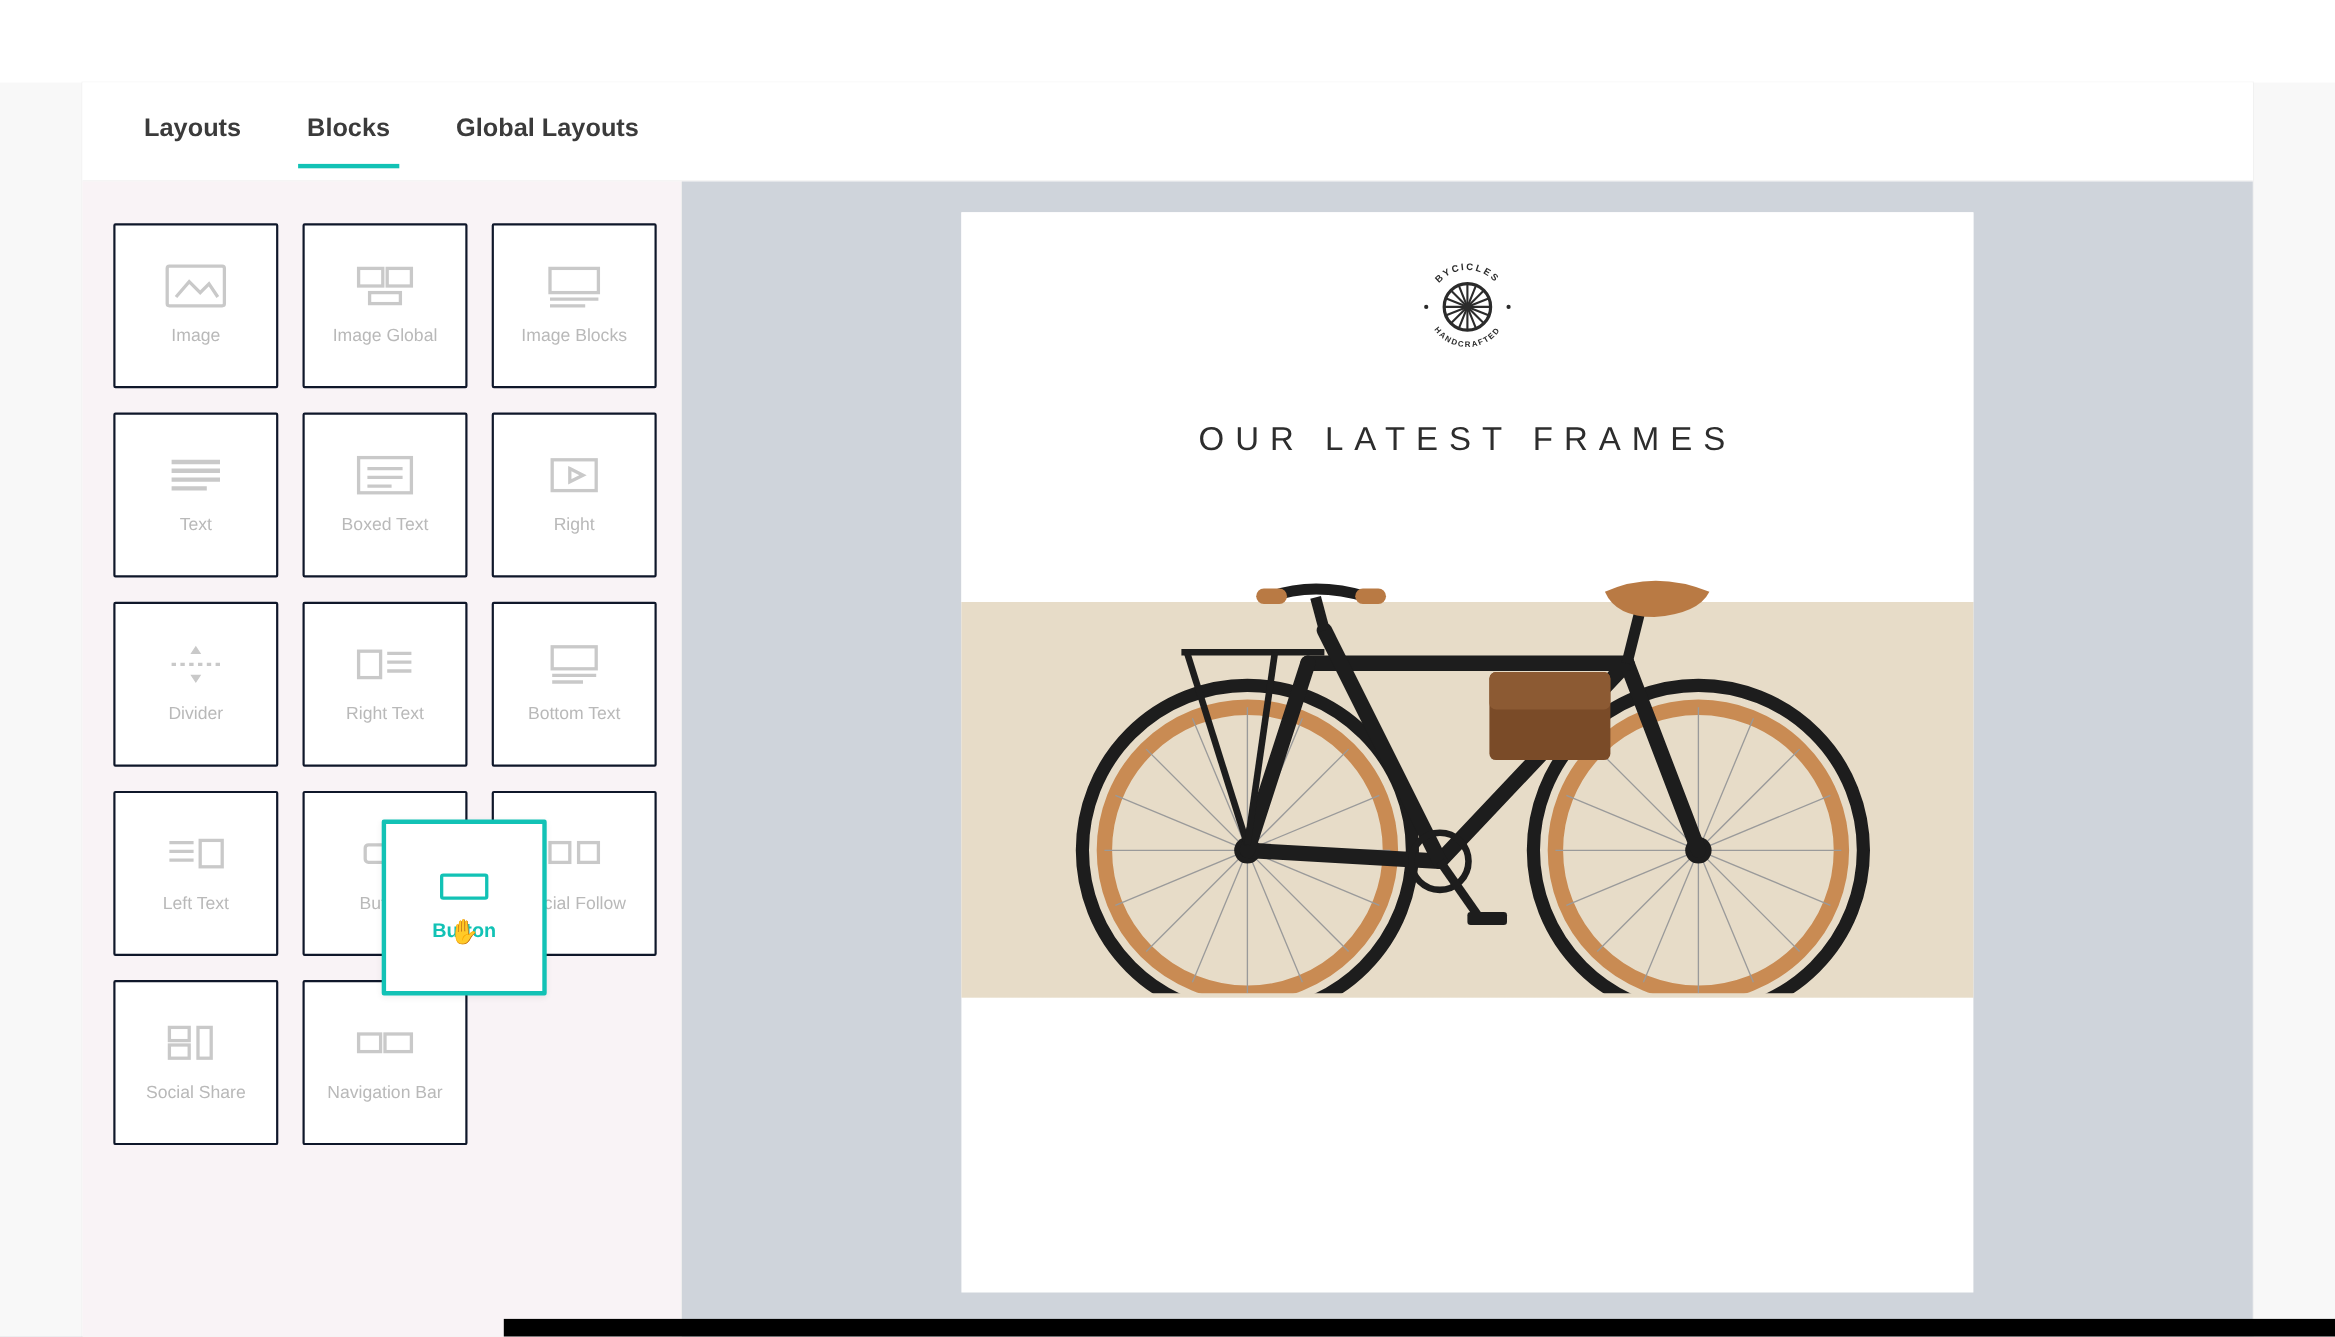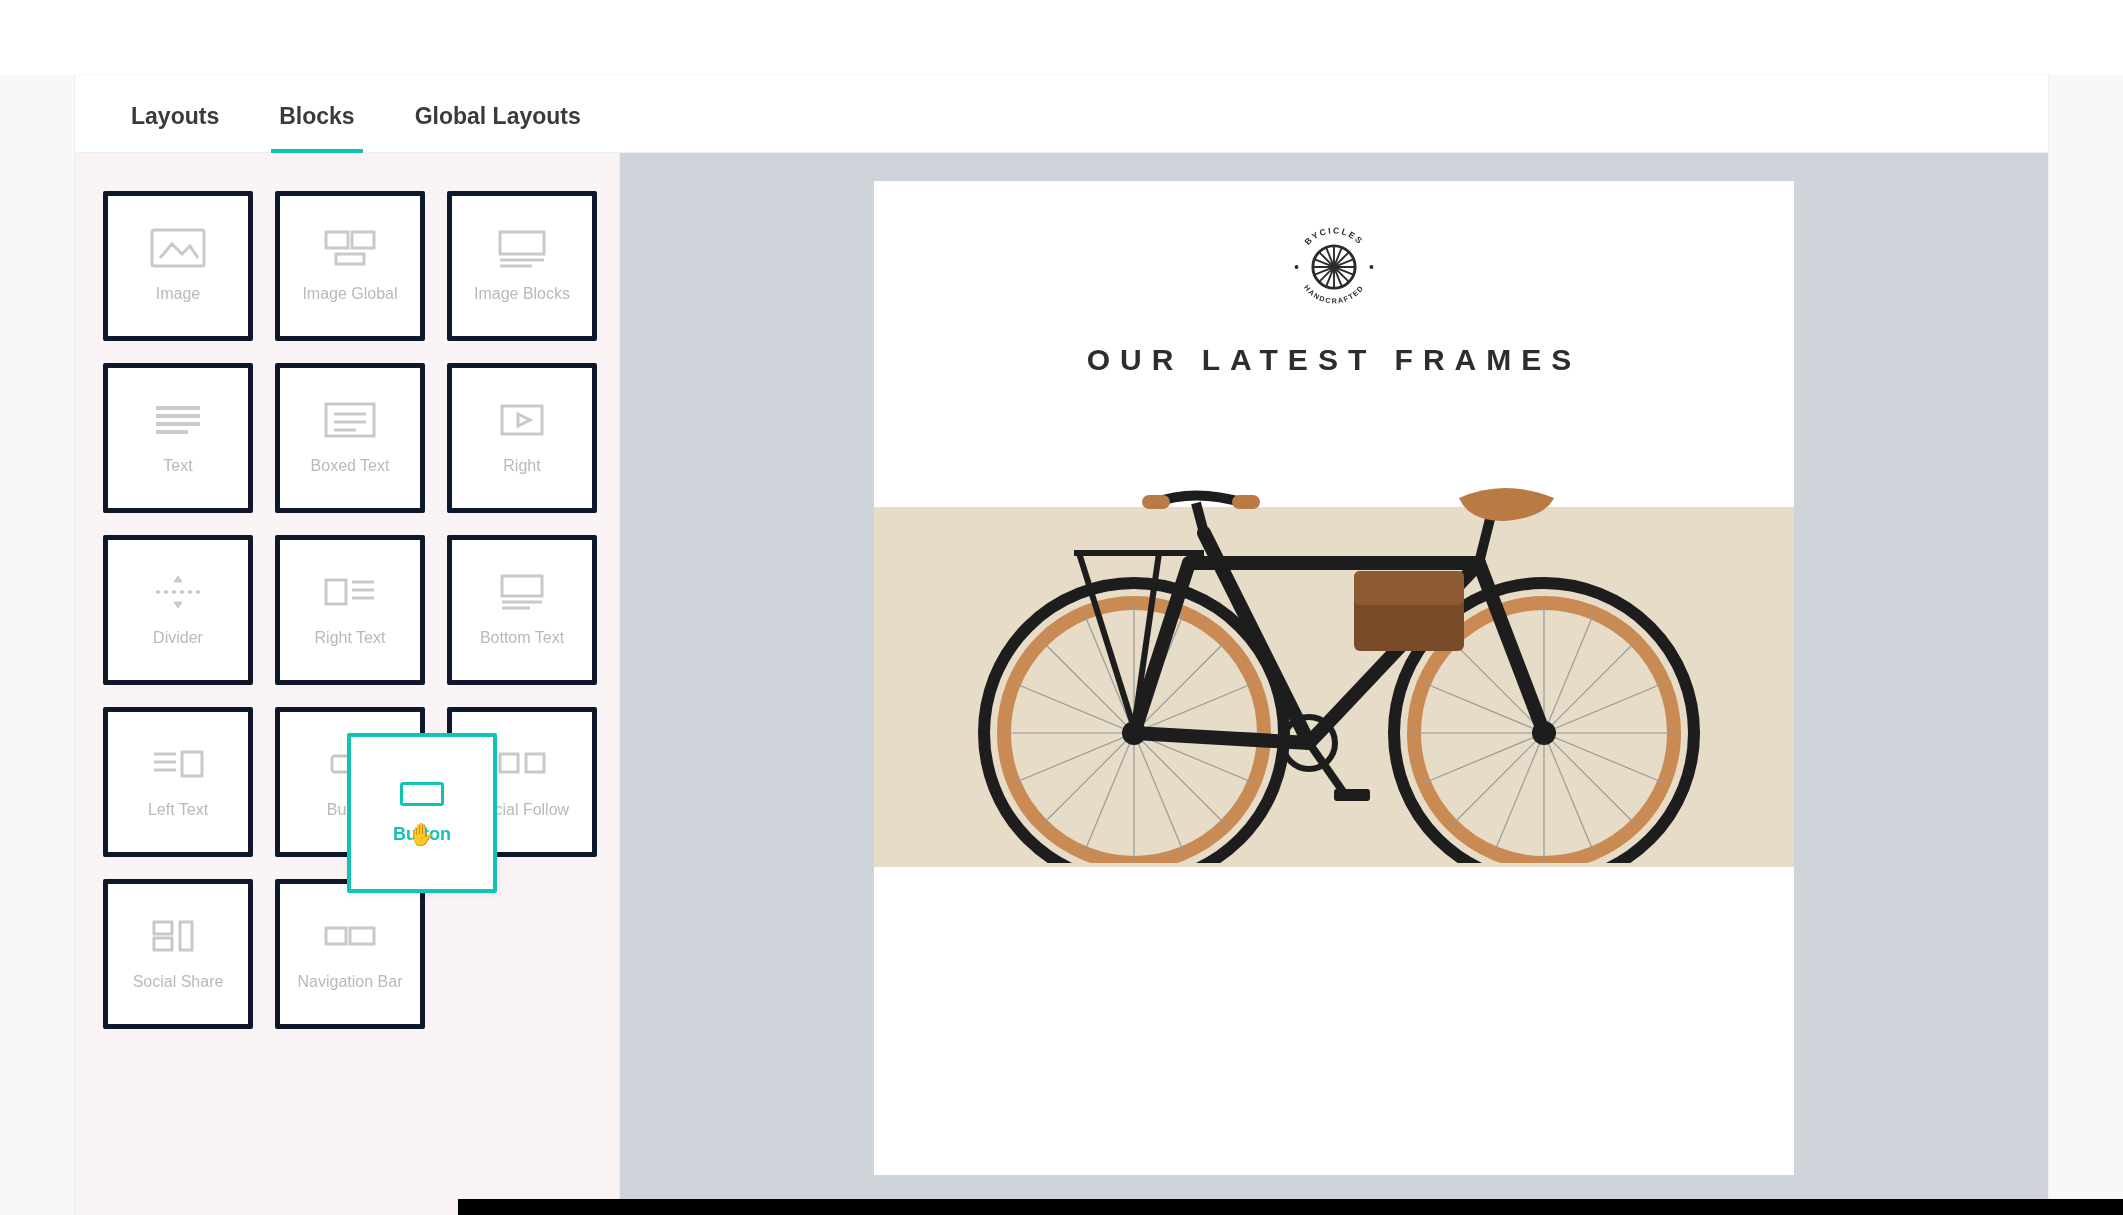--- a/index.html
+++ b/index.html
@@ -33,21 +33,21 @@
     background: #ffffff;
     box-shadow: 0 0 0 1px rgba(0,0,0,0.03);
     display: flex;
     flex-direction: column;
   }
 
   
   .tabs {
     display: flex;
     gap: 60px;
-    padding: 28px 56px 0 56px;
+    padding: 28px 56px 12px 56px;
     border-bottom: 1px solid #eee;
     background: #fff;
   }
   .tab {
     font-size: 23px;
     font-weight: 600;
     color: #3b3b3b;
     padding-bottom: 22px;
     cursor: pointer;
     position: relative;
@@ -79,21 +79,21 @@
   .block-grid {
     display: grid;
     grid-template-columns: repeat(3, 150px);
     gap: 22px;
     justify-content: start;
   }
   .block-tile {
     width: 150px;
     height: 150px;
     background: #ffffff;
-    border: 5px solid #0f172a;
+    border: 2px solid #0f172a;
     border-radius: 2px;
     display: flex;
     flex-direction: column;
     align-items: center;
     justify-content: center;
     gap: 16px;
     color: #bfbfbf;
     cursor: grab;
     user-select: none;
   }
@@ -167,23 +167,24 @@
     display: flex;
     flex-direction: column;
     align-items: center;
     gap: 28px;
   }
   .brand-logo { width: 96px; height: 96px; position: relative; }
   .brand-logo svg { width: 100%; height: 100%; }
   .headline {
     font-size: 30px;
     letter-spacing: 10px;
-    font-weight: 700;
+    font-weight: 400;
     color: #2d2d2d;
     text-align: center;
+    margin-top: 28px;
   }
 
   .hero {
     width: 100%;
     height: 470px;
     background: linear-gradient(#ffffff 0 110px, #e7dcc8 110px 100%);
     position: relative;
     overflow: hidden;
   }
   .bike {

